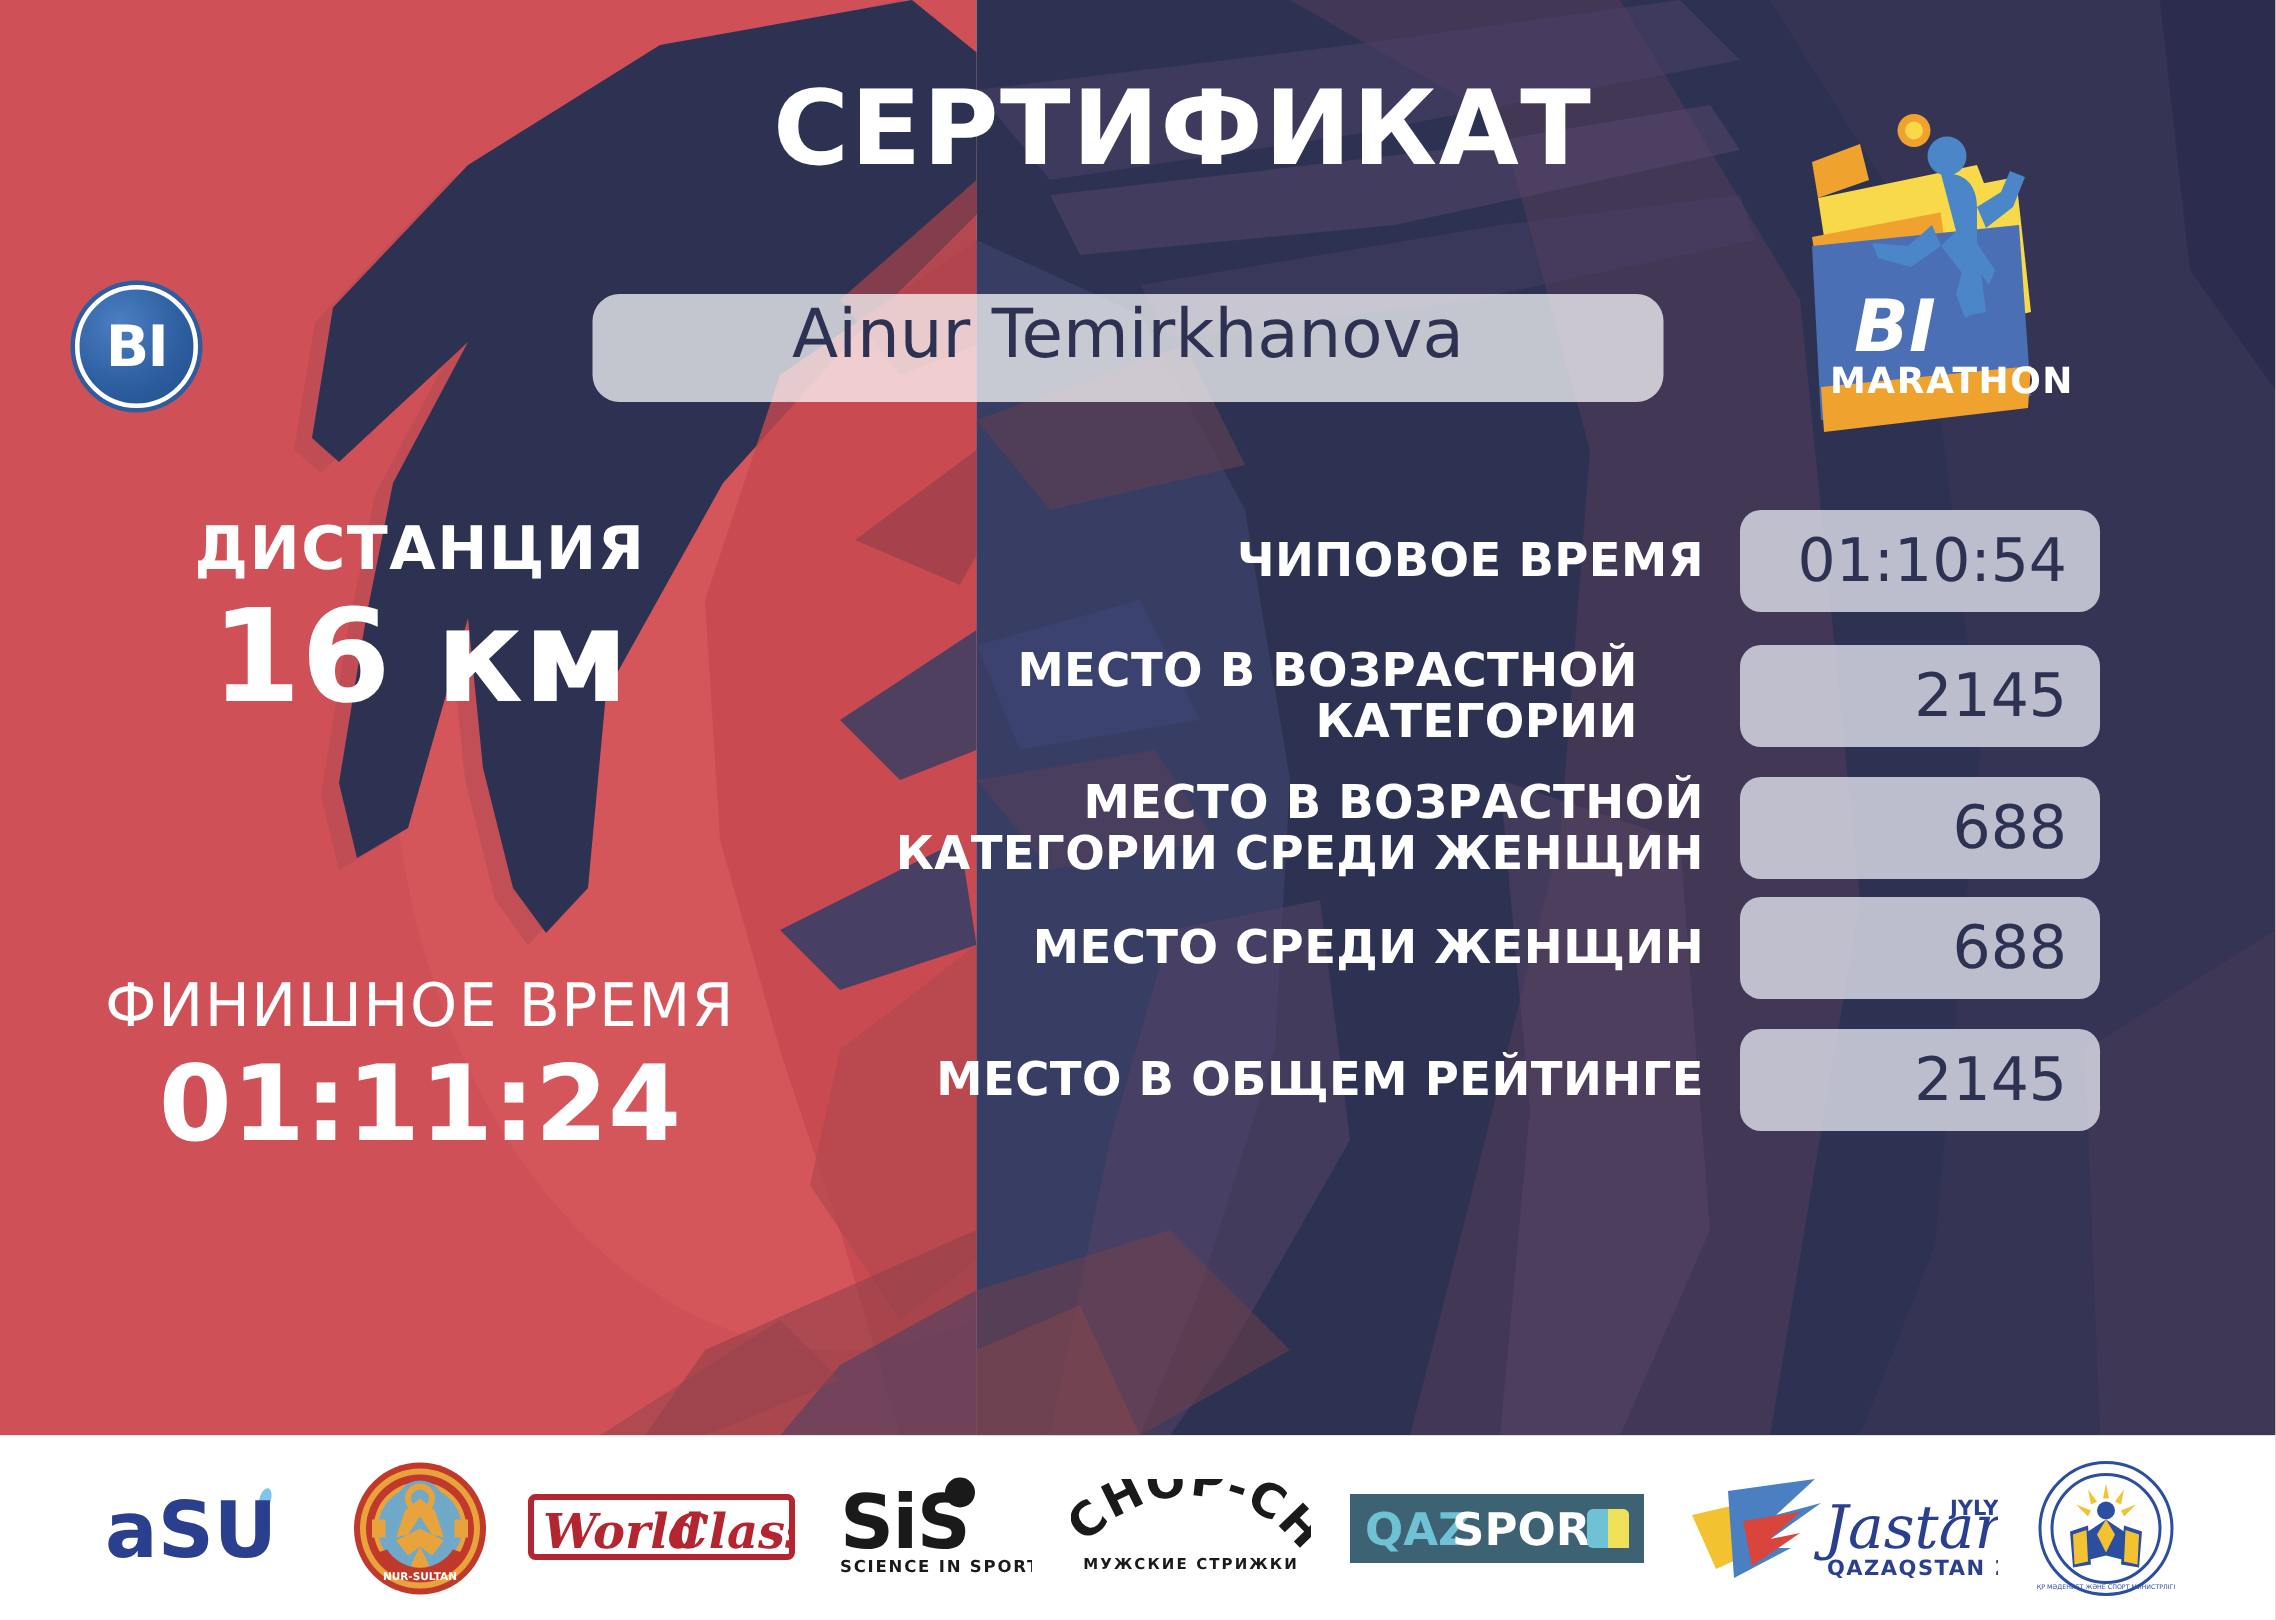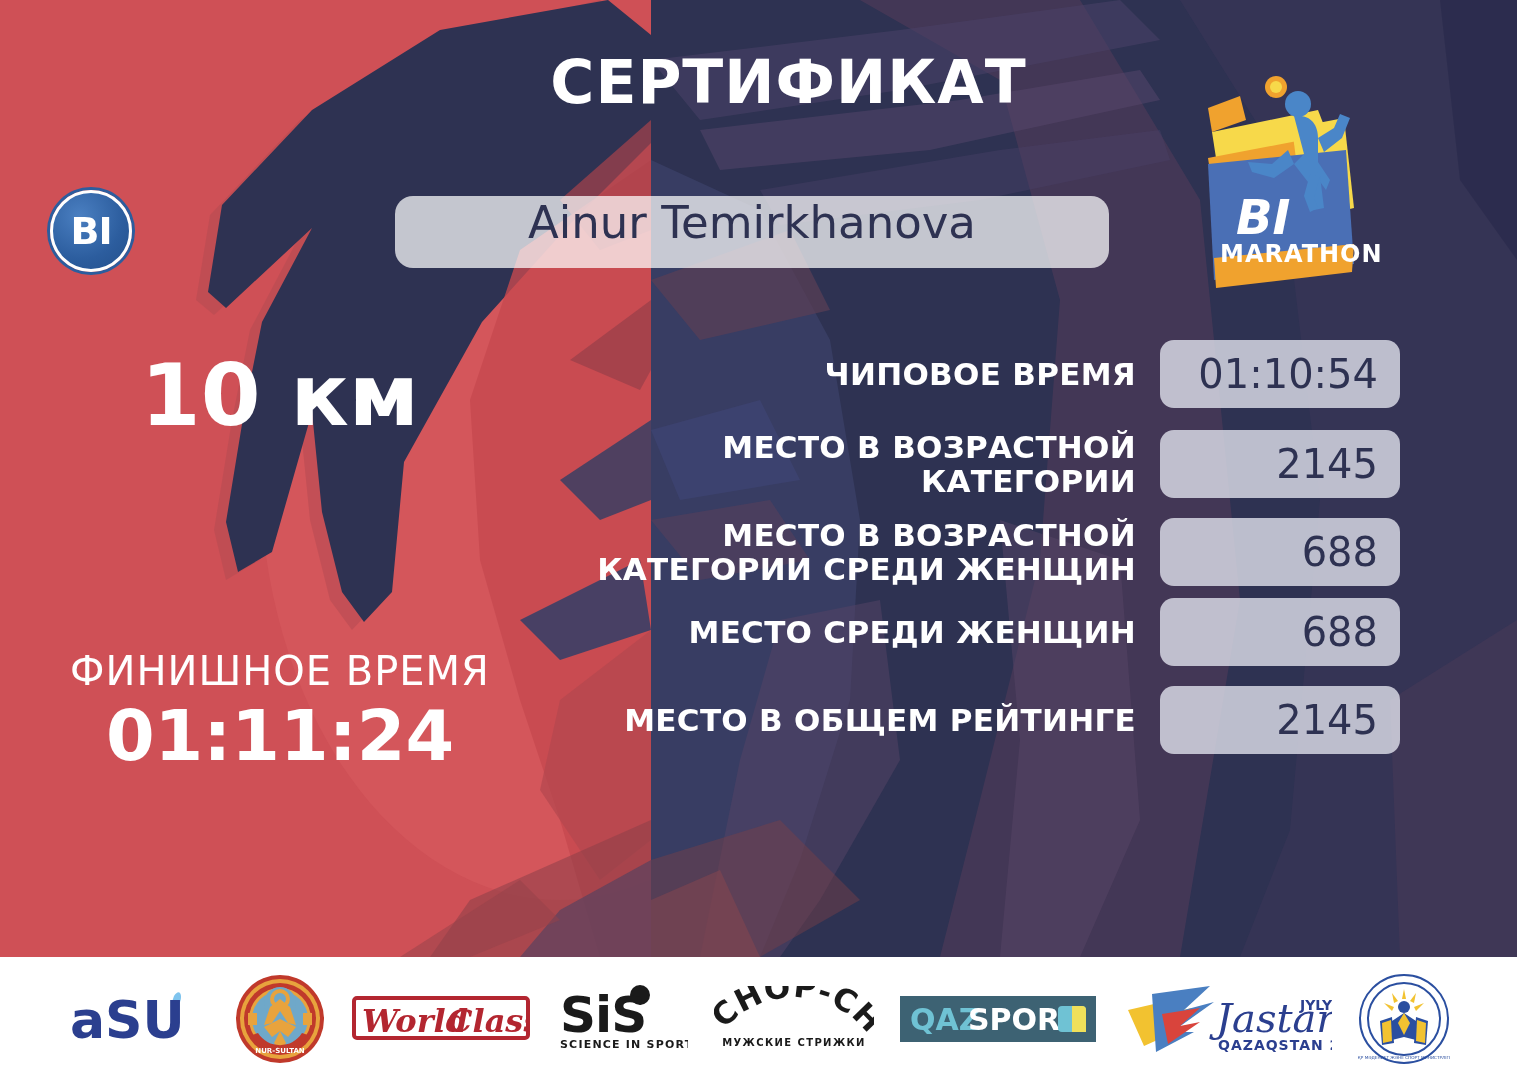--- a/index.html
+++ b/index.html
@@ -24,21 +24,21 @@
   .bg-navy{
     position:absolute;left:651px;top:0;width:866px;height:957px;background:#2e3252;
   }
   .bg-svg{position:absolute;left:0;top:0;width:1517px;height:957px;}
 
   
   .title{
     position:absolute;left:0;top:52px;width:1517px;
     text-align:center;
     color:#ffffff;
-    font-size:60px;
+    font-size:69px;
     font-weight:bold;
     letter-spacing:1px;
     line-height:1;
     padding-left:60px;
     box-sizing:border-box;
     text-shadow:0 0 0 rgba(0,0,0,0);
   }
   .bi-group{
     position:absolute;left:50px;top:190px;
     display:flex;align-items:center;gap:14px;
@@ -105,21 +105,21 @@
     flex:0 0 240px;width:240px;height:68px;
     border-radius:14px;
     background:rgba(228,230,240,0.78);
     display:flex;align-items:center;justify-content:flex-end;
     padding-right:22px;box-sizing:border-box;
   }
   .row .rpill span{
     color:#2e3252;font-size:40px;font-weight:400;
   }
   .row.r1{margin-bottom:22px;}
-  .row.r2{margin-bottom:20px;}
+  .row.r2{margin-bottom:20px;gap:44px;}
   .row.r3{}
   .row.r4{margin-bottom:20px;}
 
   
   .footer{
     position:absolute;left:0;top:957px;width:1517px;height:123px;
     background:#ffffff;
     display:flex;align-items:center;justify-content:center;
     gap:26px;
     padding:0 40px;box-sizing:border-box;
@@ -227,21 +227,22 @@
         <path d="M150 80 L166 70 L172 56 L182 60 L174 80 L156 94 Z"></path>
         <path d="M152 118 L146 140 L150 150 L142 154 L136 138 L142 116 Z"></path>
       </g>
 
       <text x="68" y="176" font-family="DejaVu Sans, Liberation Sans, sans-serif" font-size="48" font-weight="bold" font-style="italic" fill="#ffffff">BI</text>
       <text x="52" y="204" font-family="DejaVu Sans, Liberation Sans, sans-serif" font-size="24" font-weight="bold" fill="#ffffff" letter-spacing="1">MARATHON</text>
     </svg>
   </div>
 
   <div class="left-block">
-    <div class="val">10 км</div>
+    <div class="lbl">ДИСТАНЦИЯ</div>
+    <div class="val">16 км</div>
   </div>
 
   <div class="left-block2">
     <div class="lbl">ФИНИШНОЕ ВРЕМЯ</div>
     <div class="val">01:11:24</div>
   </div>
 
   <div class="rows">
 
     <div class="row r1">

